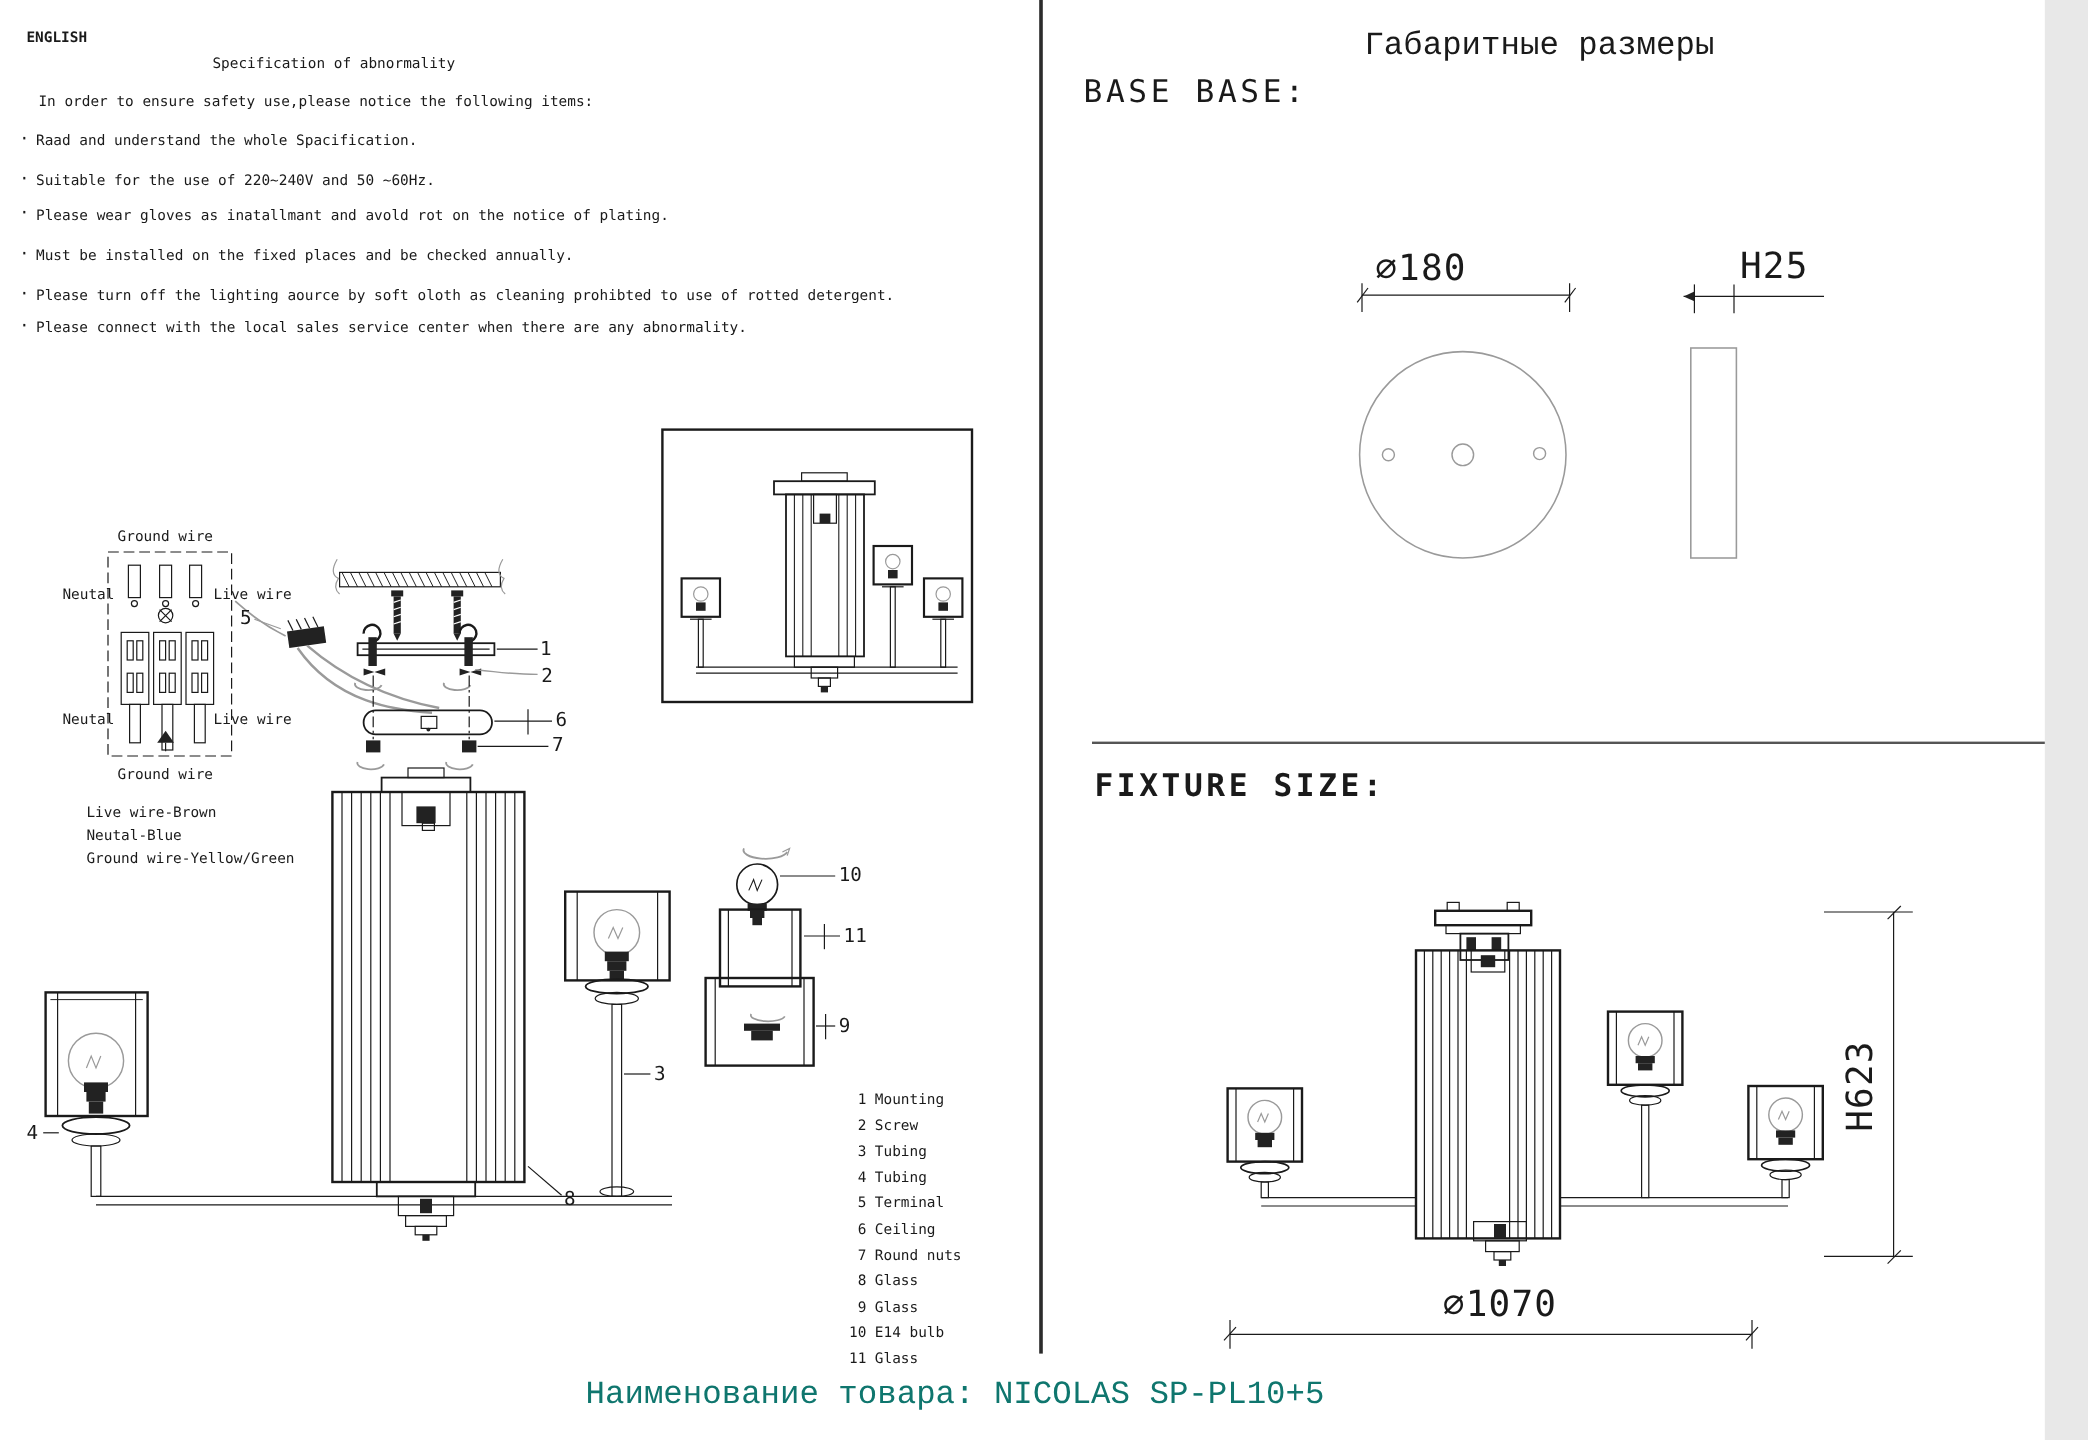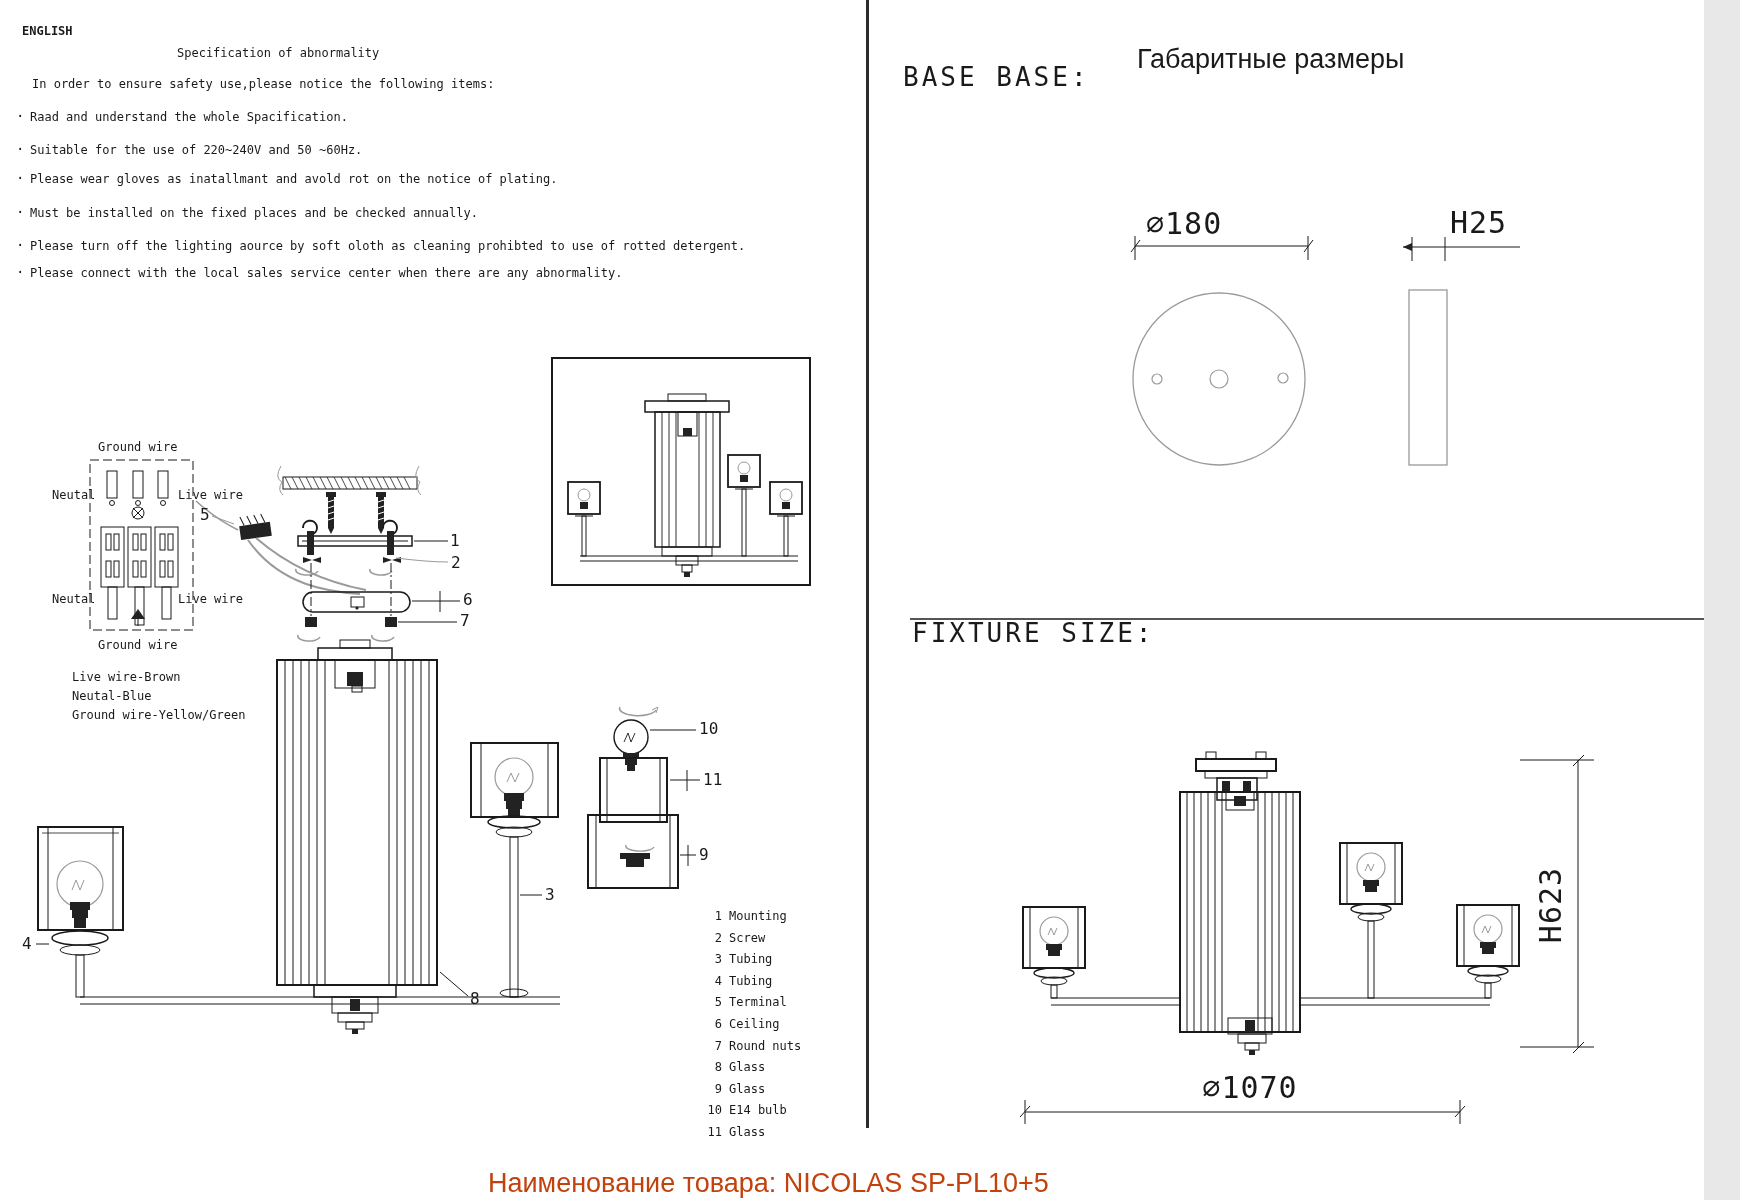--- a/index.html
+++ b/index.html
@@ -2,21 +2,21 @@
 <html><head>
 <meta charset="utf-8">
 <style>
   html,body{margin:0;padding:0;background:#e8e8e8;}
   #page{
     position:relative;width:1704px;height:1200px;background:#ffffff;
     font-family:"DejaVu Sans Mono", monospace;color:#1a1a1a;overflow:hidden;
   }
   .abs{position:absolute;white-space:nowrap;}
   .cad{font-family:"DejaVu Sans Mono", monospace;}
-  .sans{font-family:Liberation Sans, sans-serif;margin-top:20px;}
+  .sans{font-family:Liberation Mono, monospace;}
   .t12{font-size:12px;}
   .co{font-size:16px;}                 
   .dim{font-size:30px;letter-spacing:1px;}
   .secHead{font-size:26px;letter-spacing:3px;}
   #divider{position:absolute;left:866px;top:0;width:3px;height:1128px;background:#2b2b2b;}
   #fixture-rule{position:absolute;left:910px;top:618px;width:830px;height:2px;background:#555;}
   #h623box{
     position:absolute;left:1486px;top:843px;width:128px;height:124px;
     display:flex;align-items:center;justify-content:center;
     transform:rotate(-90deg);
@@ -484,21 +484,21 @@
       </div>
   </div>
 
   <div id="divider"></div>
   <div class="abs sans" style="left:1137px;top:24px;font-size:27px;">Габаритные размеры</div>
   <div class="abs cad secHead" style="left:903px;top:62px;">BASE BASE:</div>
   <div class="abs cad dim" style="left:1146px;top:206px;width:150px;text-align:left;">∅180</div>
   <div class="abs cad dim" style="left:1450px;top:205px;">H25</div>
 
   <div id="fixture-rule"></div>
-  <div class="abs cad secHead" style="left:912px;top:618px;">FIXTURE SIZE:</div>
+  <div class="abs cad secHead" style="left:912px;top:640px;font-weight:bold;">FIXTURE SIZE:</div>
   <div id="h623box">
       <span class="cad dim">H623</span>
     </div>
   <div class="abs cad dim" style="left:1160px;top:1070px;width:180px;text-align:center;">∅1070</div>
 
-  <div class="abs sans" style="left:488px;top:1148px;font-size:27px;color:#c2410c;">Наименование товара: NICOLAS SP-PL10+5</div>
+  <div class="abs sans" style="left:488px;top:1148px;font-size:27px;color:#0f766e;">Наименование товара: NICOLAS SP-PL10+5</div>
 
 </div>
 
 </body></html>

